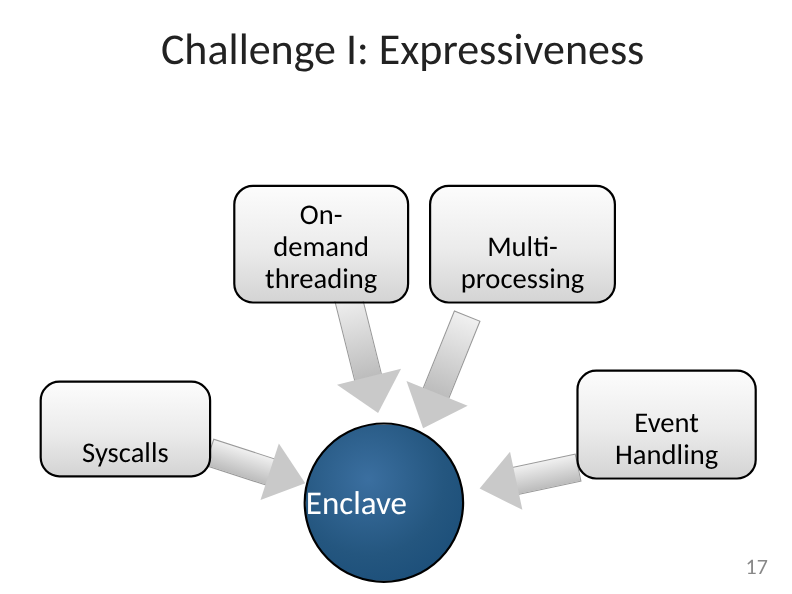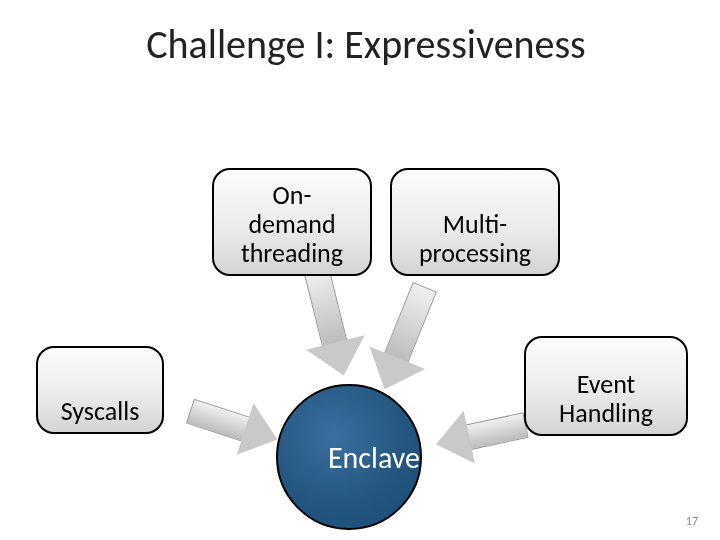--- a/index.html
+++ b/index.html
@@ -42,39 +42,39 @@
     justify-content: center;
     text-align: center;
     font-size: 26px;
     line-height: 1.12;
     padding: 6px 10px;
     z-index: 3;
   }
 
   .node.threading  { left: 212px; top: 168px; width: 160px; height: 108px; }
   .node.multi      { left: 390px; top: 168px; width: 170px; height: 108px; }
-  .node.syscalls   { left: 36px;  top: 346px; width: 128px; height: 88px;  }
+  .node.syscalls   { left: 36px;  top: 346px; width: 156px; height: 88px;  }
   .node.event      { left: 524px; top: 336px; width: 164px; height: 100px;  }
 
   .enclave {
     position: absolute;
     left: 276px; top: 384px;
     width: 146px; height: 146px;
     border-radius: 50%;
     border: 2px solid #000;
     background: radial-gradient(circle at 40% 35%, #3b6fa0 0%, #24567f 55%, #1b4e79 85%);
-    display: flex; align-items: center; justify-content: flex-end;
+    display: flex; align-items: center; justify-content: flex-start;
     color: #fff; font-size: 30px;
     z-index: 3;
   }
 
   .page-num {
     position: absolute;
     right: 22px; bottom: 12px;
-    font-size: 12px;
+    font-size: 20px;
     color: #888;
   }
 
   
   .arrow {
     position: absolute;
     z-index: 1;
   }
   .arrow .shaft {
     position: absolute;

